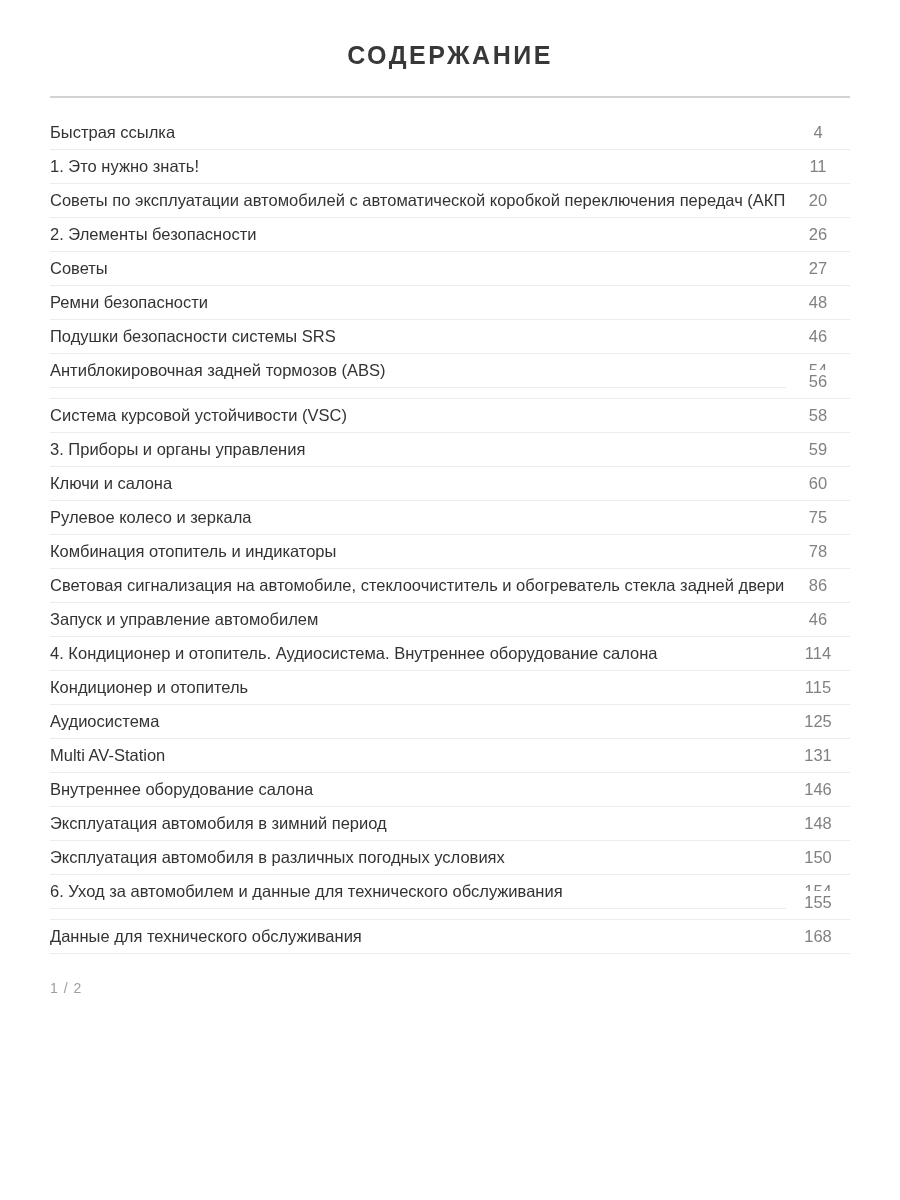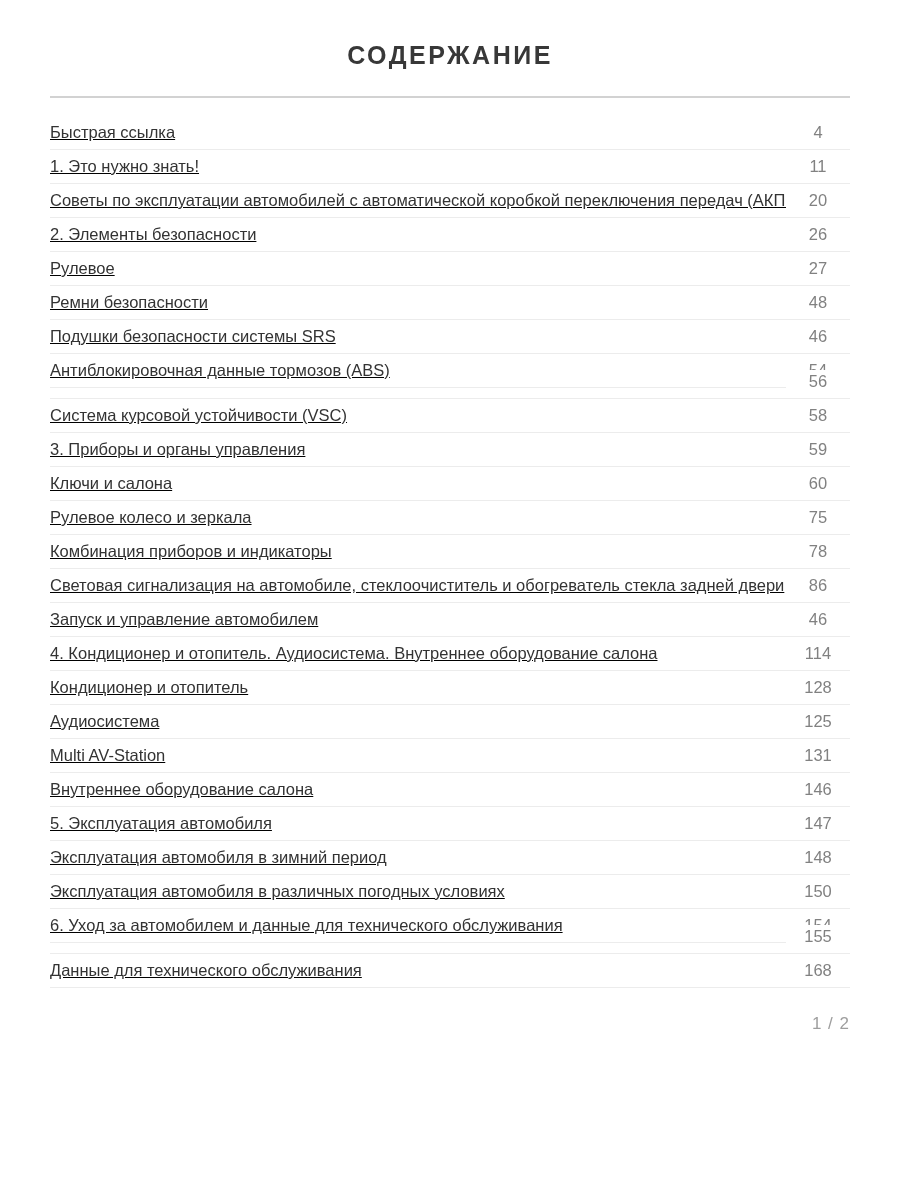--- a/index.html
+++ b/index.html
@@ -27,21 +27,20 @@
     color: #383838;
   }
   .title-divider {
     margin-top: 26px;
     height: 2px;
     background: #d2d2d2;
     border: none;
   }
   .toc-list {
     margin-top: 18px;
-    text-decoration: underline;
   }
   .toc-row {
     position: relative;
     padding: 5px 0;
     border-bottom: 1px solid #ececec;
     font-size: 16.5px;
     line-height: 23px;
     cursor: pointer;
   }
   .toc-row-label {
@@ -55,22 +54,22 @@
     right: 0;
     bottom: 5px;
     width: 64px;
     text-align: center;
     color: #818181;
     line-height: 23px;
     background: #ffffff;
   }
   .footer {
     margin-top: 26px;
-    text-align: right;
-    font-size: 17px;
+    text-align: left;
+    font-size: 14px;
     letter-spacing: 1px;
     color: #9e9e9e;
   }
 </style>
 </head>
 <body>
 
 <div class="page">
 
   <h1 class="page-title">СОДЕРЖАНИЕ</h1>
@@ -93,36 +92,36 @@
     <span class="toc-row-label">Советы по эксплуатации автомобилей с автоматической коробкой переключения передач (АКПП)</span>
     <span class="toc-row-page">20</span>
   </div>
 
   <div class="toc-row">
     <span class="toc-row-label">2. Элементы безопасности</span>
     <span class="toc-row-page">26</span>
   </div>
 
   <div class="toc-row">
-    <span class="toc-row-label">Рулевое</span>
+    <span class="toc-row-label">Советы</span>
     <span class="toc-row-page">27</span>
   </div>
 
   <div class="toc-row">
     <span class="toc-row-label">Ремни безопасности</span>
     <span class="toc-row-page">48</span>
   </div>
 
   <div class="toc-row">
     <span class="toc-row-label">Подушки безопасности системы SRS</span>
     <span class="toc-row-page">46</span>
   </div>
 
   <div class="toc-row">
-    <span class="toc-row-label">Антиблокировочная данные тормозов (ABS)</span>
+    <span class="toc-row-label">Антиблокировочная задней тормозов (ABS)</span>
     <span class="toc-row-page">54</span>
   </div>
 
   <div class="toc-row">
     <span class="toc-row-page">56</span>
   </div>
 
   <div class="toc-row">
     <span class="toc-row-label">Система курсовой устойчивости (VSC)</span>
     <span class="toc-row-page">58</span>
@@ -137,63 +136,59 @@
     <span class="toc-row-label">Ключи и салона</span>
     <span class="toc-row-page">60</span>
   </div>
 
   <div class="toc-row">
     <span class="toc-row-label">Рулевое колесо и зеркала</span>
     <span class="toc-row-page">75</span>
   </div>
 
   <div class="toc-row">
-    <span class="toc-row-label">Комбинация приборов и индикаторы</span>
+    <span class="toc-row-label">Комбинация отопитель и индикаторы</span>
     <span class="toc-row-page">78</span>
   </div>
 
   <div class="toc-row">
     <span class="toc-row-label">Световая сигнализация на автомобиле, стеклоочиститель и обогреватель стекла задней двери</span>
     <span class="toc-row-page">86</span>
   </div>
 
   <div class="toc-row">
     <span class="toc-row-label">Запуск и управление автомобилем</span>
     <span class="toc-row-page">46</span>
   </div>
 
   <div class="toc-row">
     <span class="toc-row-label">4. Кондиционер и отопитель. Аудиосистема. Внутреннее оборудование салона</span>
     <span class="toc-row-page">114</span>
   </div>
 
   <div class="toc-row">
     <span class="toc-row-label">Кондиционер и отопитель</span>
-    <span class="toc-row-page">128</span>
+    <span class="toc-row-page">115</span>
   </div>
 
   <div class="toc-row">
     <span class="toc-row-label">Аудиосистема</span>
     <span class="toc-row-page">125</span>
   </div>
 
   <div class="toc-row">
     <span class="toc-row-label">Multi AV-Station</span>
     <span class="toc-row-page">131</span>
   </div>
 
   <div class="toc-row">
     <span class="toc-row-label">Внутреннее оборудование салона</span>
     <span class="toc-row-page">146</span>
   </div>
 
-  <div class="toc-row">
-    <span class="toc-row-label">5. Эксплуатация автомобиля</span>
-    <span class="toc-row-page">147</span>
-  </div>
 
   <div class="toc-row">
     <span class="toc-row-label">Эксплуатация автомобиля в зимний период</span>
     <span class="toc-row-page">148</span>
   </div>
 
   <div class="toc-row">
     <span class="toc-row-label">Эксплуатация автомобиля в различных погодных условиях</span>
     <span class="toc-row-page">150</span>
   </div>

